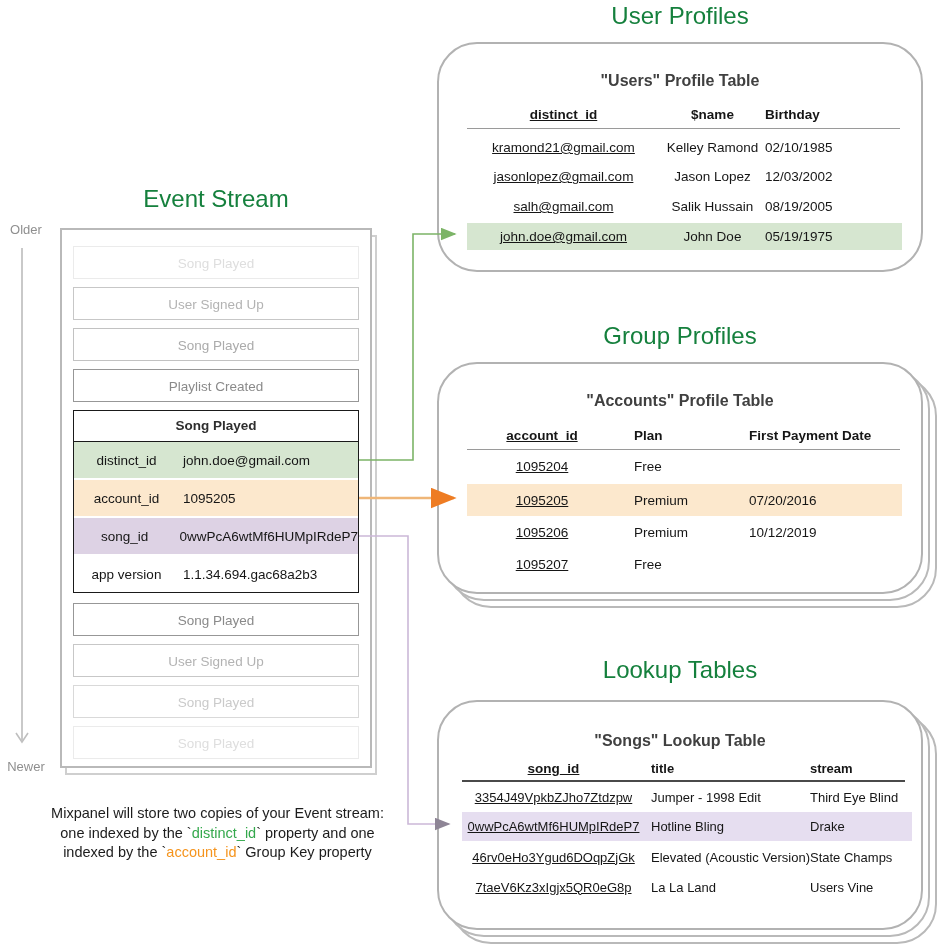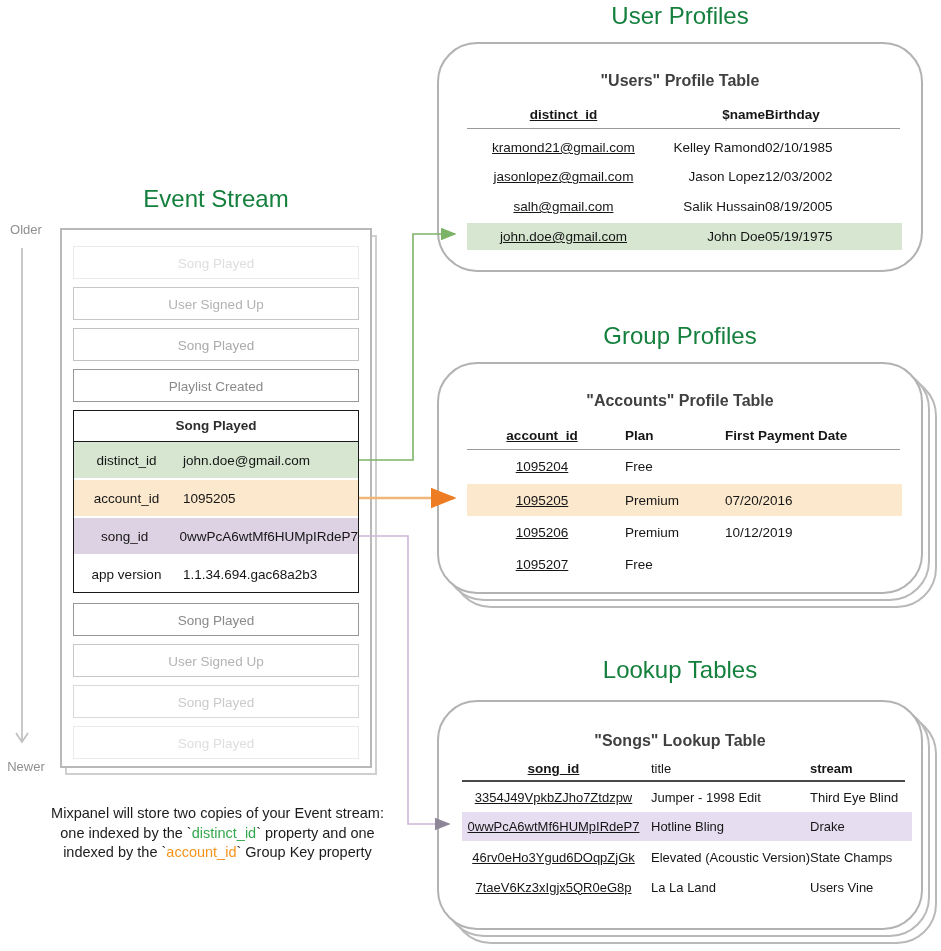--- a/index.html
+++ b/index.html
@@ -43,24 +43,24 @@
   .card-title{position:absolute;left:0;width:100%;text-align:center;font-size:16px;font-weight:bold;color:#404040;white-space:nowrap;}
   .t-row{position:absolute;left:28px;width:435px;display:flex;align-items:center;font-size:13.5px;color:#161616;}
   .t-row .c{white-space:nowrap;overflow:visible;}
   .t-head{font-weight:bold;}
   .rule{position:absolute;left:28px;width:433px;border-top:1.5px solid #9a9a9a;}
   .rule.dark{border-top:2.5px solid #4a4a4a;}
   .u{text-decoration:underline;}
 
   
   .colA1{width:193px;text-align:center;}
-  .colA2{width:105px;text-align:right;}
+  .colA2{width:105px;text-align:center;}
   .colA3{flex:1;text-align:left;}
   .colB1{width:150px;text-align:center;}
-  .colB2{width:100px;text-align:left;margin-left:8px;}
+  .colB2{width:115px;text-align:left;margin-left:17px;}
   .colB3{flex:1;text-align:left;}
   
   .colC1{width:183px;text-align:center;}
   .colC2{width:159px;text-align:left;margin-left:6px;font-size:13px;}
   .colC3{flex:1;text-align:left;font-size:13px;}
 
   .arrows{position:absolute;left:0;top:0;z-index:10;pointer-events:none;}
 </style>
 </head>
 <body>
@@ -178,21 +178,21 @@
   </div>
 
   <div class="big-title" style="left:437px;top:656px;width:486px;">Lookup Tables</div>
 
   <div class="card-stack" style="left:451px;top:714px;height:230px;"></div>
   <div class="card-stack" style="left:444px;top:707px;height:230px;"></div>
   <div class="card" style="left:437px;top:700px;height:230px;">
     <div class="card-title" style="top:30px;">"Songs" Lookup Table</div>
     <div class="t-row t-head" style="top:53px;height:26px;left:23px;width:450px;">
       <span class="c colC1 u" style="font-size:13.5px;">song_id</span>
-      <span class="c colC2" style="font-weight:normal;">title</span>
+      <span class="c colC2" style="font-weight:bold;">title</span>
       <span class="c colC3" style="font-weight:bold;">stream</span>
     </div>
     <div class="rule dark" style="top:78px;left:23px;width:443px;"></div>
     <div class="t-row" style="top:81px;height:28px;left:23px;width:450px;">
       <span class="c colC1 u" style="font-size:13px;">3354J49VpkbZJho7Ztdzpw</span>
       <span class="c colC2">Jumper - 1998 Edit</span>
       <span class="c colC3">Third Eye Blind</span>
     </div>
     <div class="t-row bg-purple2" style="top:110px;height:29px;left:23px;width:450px;">
       <span class="c colC1 u" style="font-size:13px;">0wwPcA6wtMf6HUMpIRdeP7</span>

